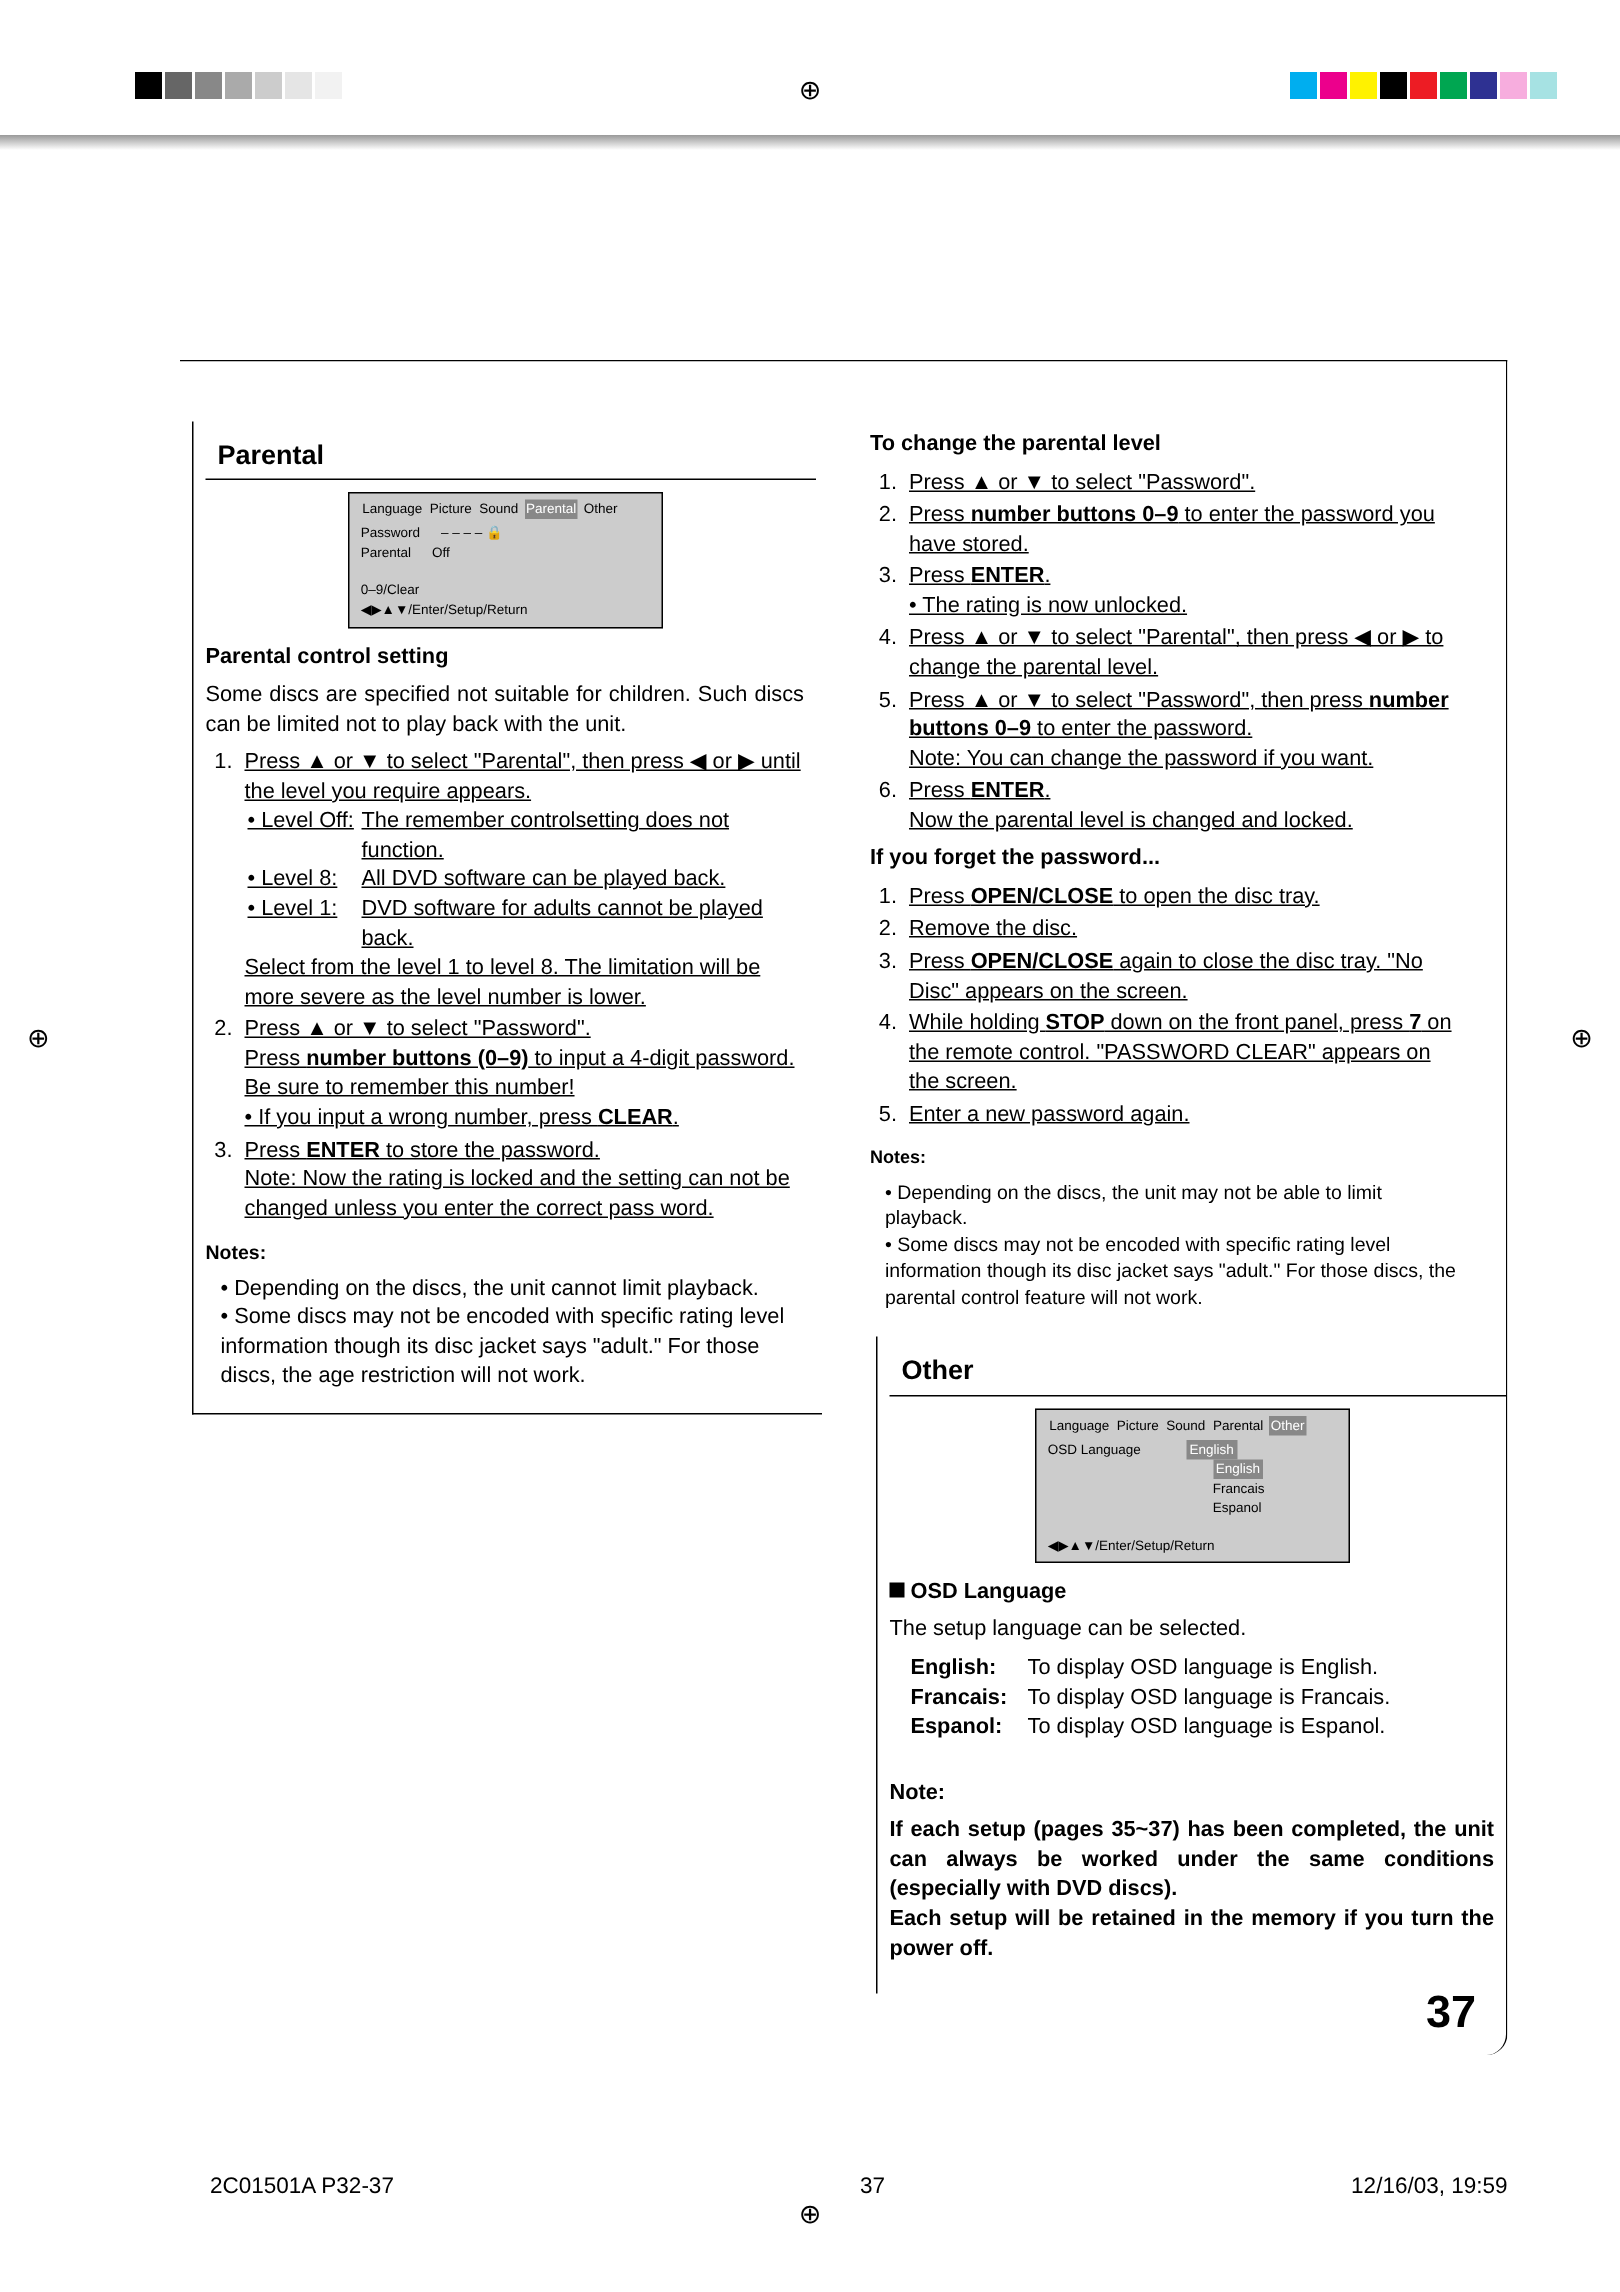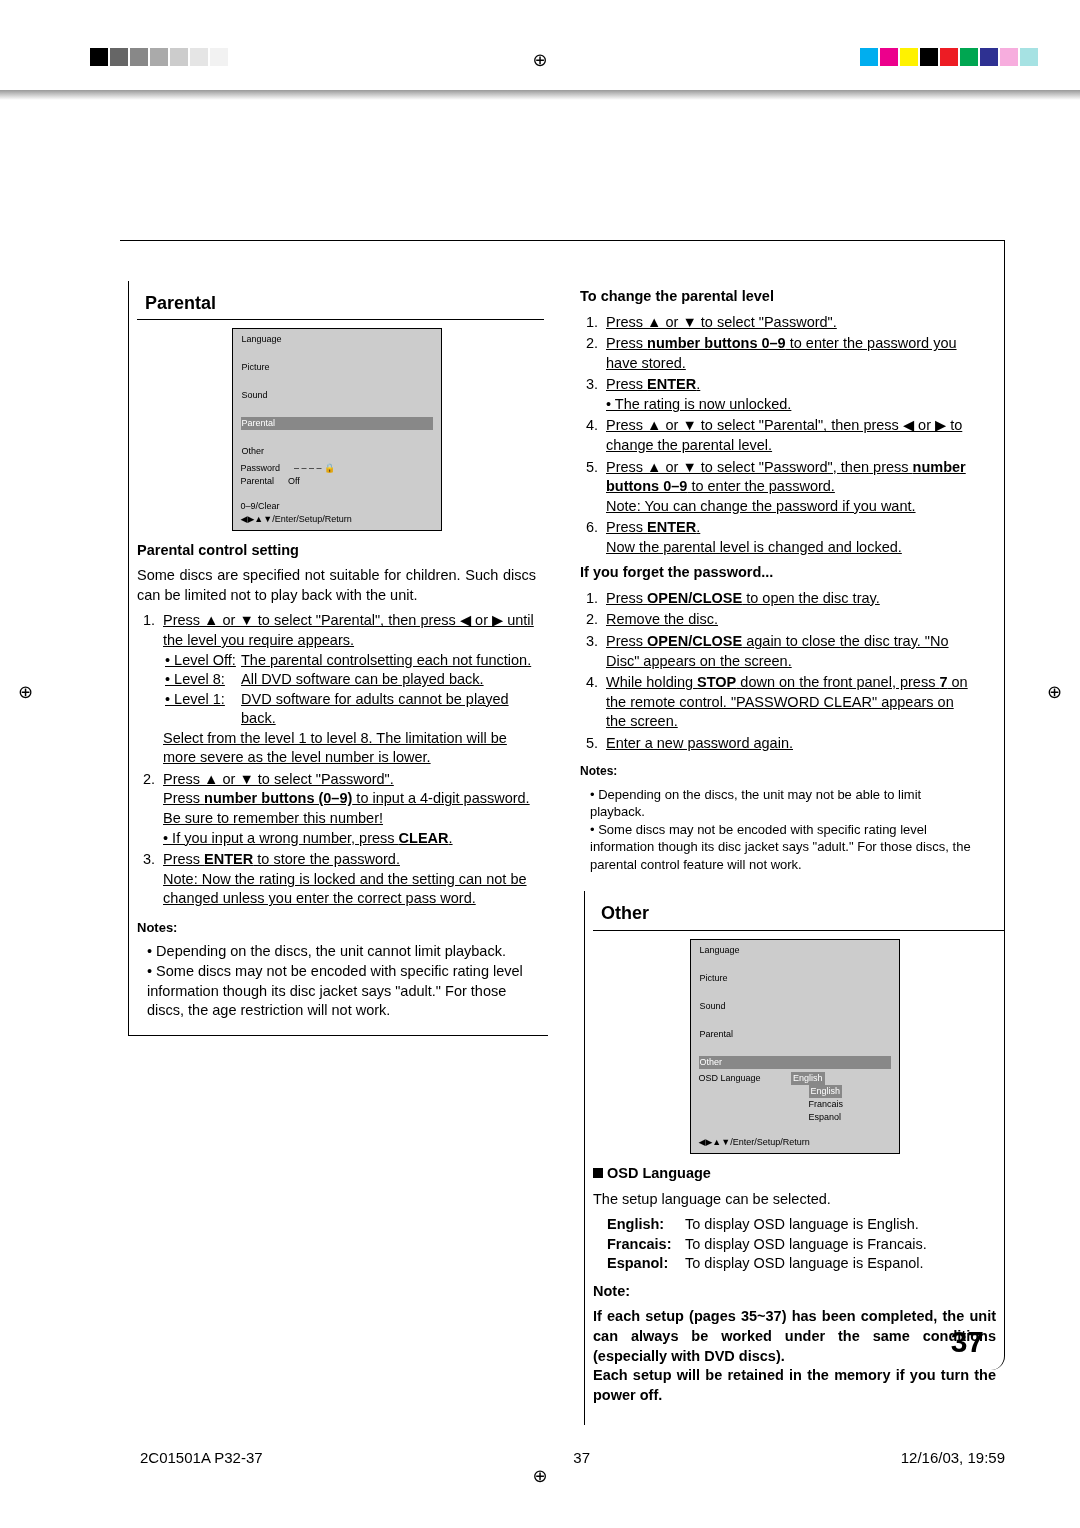--- a/index.html
+++ b/index.html
@@ -59,21 +59,21 @@
   .sectionbox > div, .sectionhead { padding-left: 8px; padding-right: 8px; }
 
   .osd {
     width: 210px; margin: 8px auto 10px;
     border: 1px solid #000;
     background: #ccc;
     font-size: 9px;
     padding: 4px 6px;
     line-height: 1.45;
   }
-  .osd .tabs { display:flex; gap:15px; margin-bottom:3px;flex-direction:column;}
+  .osd .tabs { display:flex; gap:3px; margin-bottom:3px;}
   .osd .tabs span { padding:0 1px;}
   .osd .tabs .sel { background:#888; color:#fff;}
   .osd .row { display:flex; gap:14px;}
   .osd .footer { margin-top:12px;}
   .osd .sel2 { background:#888; padding:0 2px; color:#fff;}
   .osd .opts { margin-left: 110px;}
 
   p { margin: 6px 0; }
   .sub { font-weight: bold; margin-top: 6px; }
   .notes { font-weight: bold; font-size: 13px; margin-top:10px;}
@@ -151,21 +151,21 @@
 
         <div>
           <p class="sub">Parental control setting</p>
           <p class="just">Some discs are specified not suitable for children. Such discs can be limited not to play back with the unit.</p>
           <ol>
             <li>
               <span>Press ▲ or ▼ to select "Parental", then press ◀ or ▶ until the level you require appears.</span>
               <div class="levlist">
                 <div>
                     <span class="k">• Level Off:</span>
-                    <span class="v">The parental controlsetting each not function.</span>
+                    <span class="v">The remember controlsetting does not function.</span>
                   </div>
                 <div>
                     <span class="k">• Level 8:</span>
                     <span class="v">All DVD software can be played back.</span>
                   </div>
                 <div>
                     <span class="k">• Level 1:</span>
                     <span class="v">DVD software for adults cannot be played back.</span>
                   </div>
               </div>
@@ -250,21 +250,21 @@
               </div>
             <div>
                 <strong class="k">Francais:</strong>
                 <span>To display OSD language is Francais.</span>
               </div>
             <div>
                 <strong class="k">Espanol:</strong>
                 <span>To display OSD language is Espanol.</span>
               </div>
           </div>
-          <p style="margin-top:8px"><strong>Note:</strong></p>
+          <p style="margin-top:24px"><strong>Note:</strong></p>
           <p class="just"><strong style="white-space:pre-line">If each setup (pages 35~37) has been completed, the unit can always be worked under the same conditions (especially with DVD discs).
 Each setup will be retained in the memory if you turn the power off.</strong></p>
         </div>
       </div>
     </div>
   </div>
 
   <div class="pagenum">37</div>
 </div>
 

